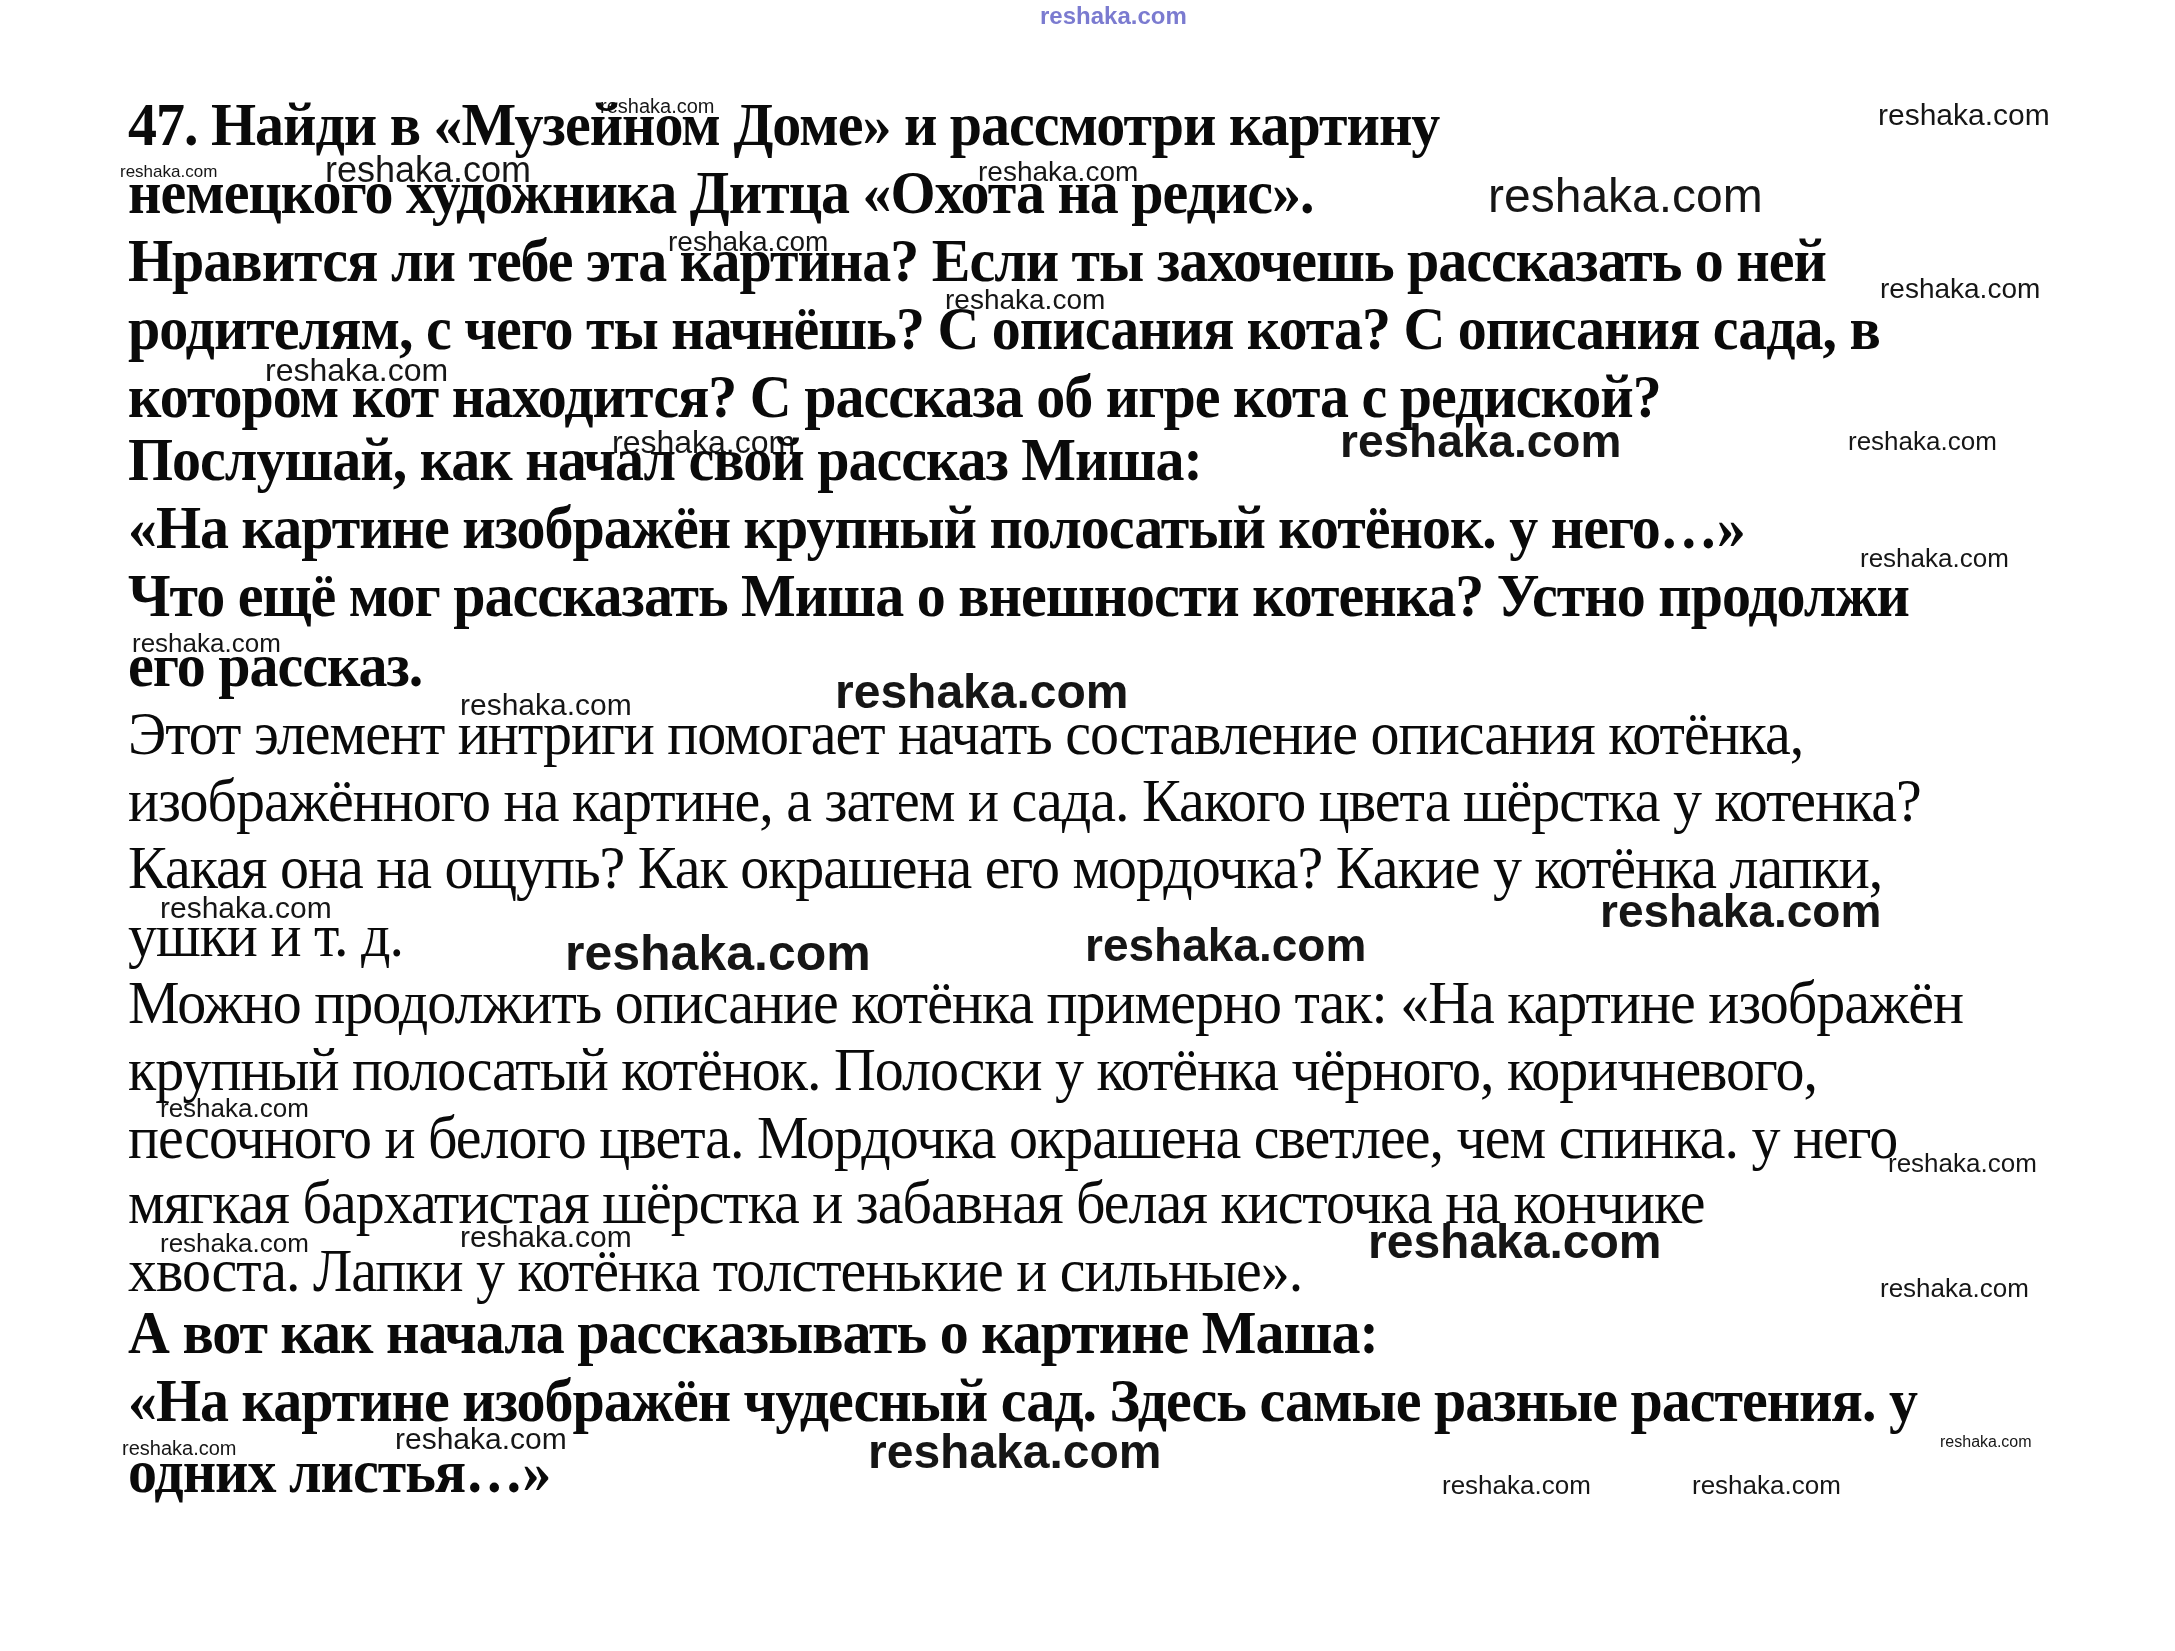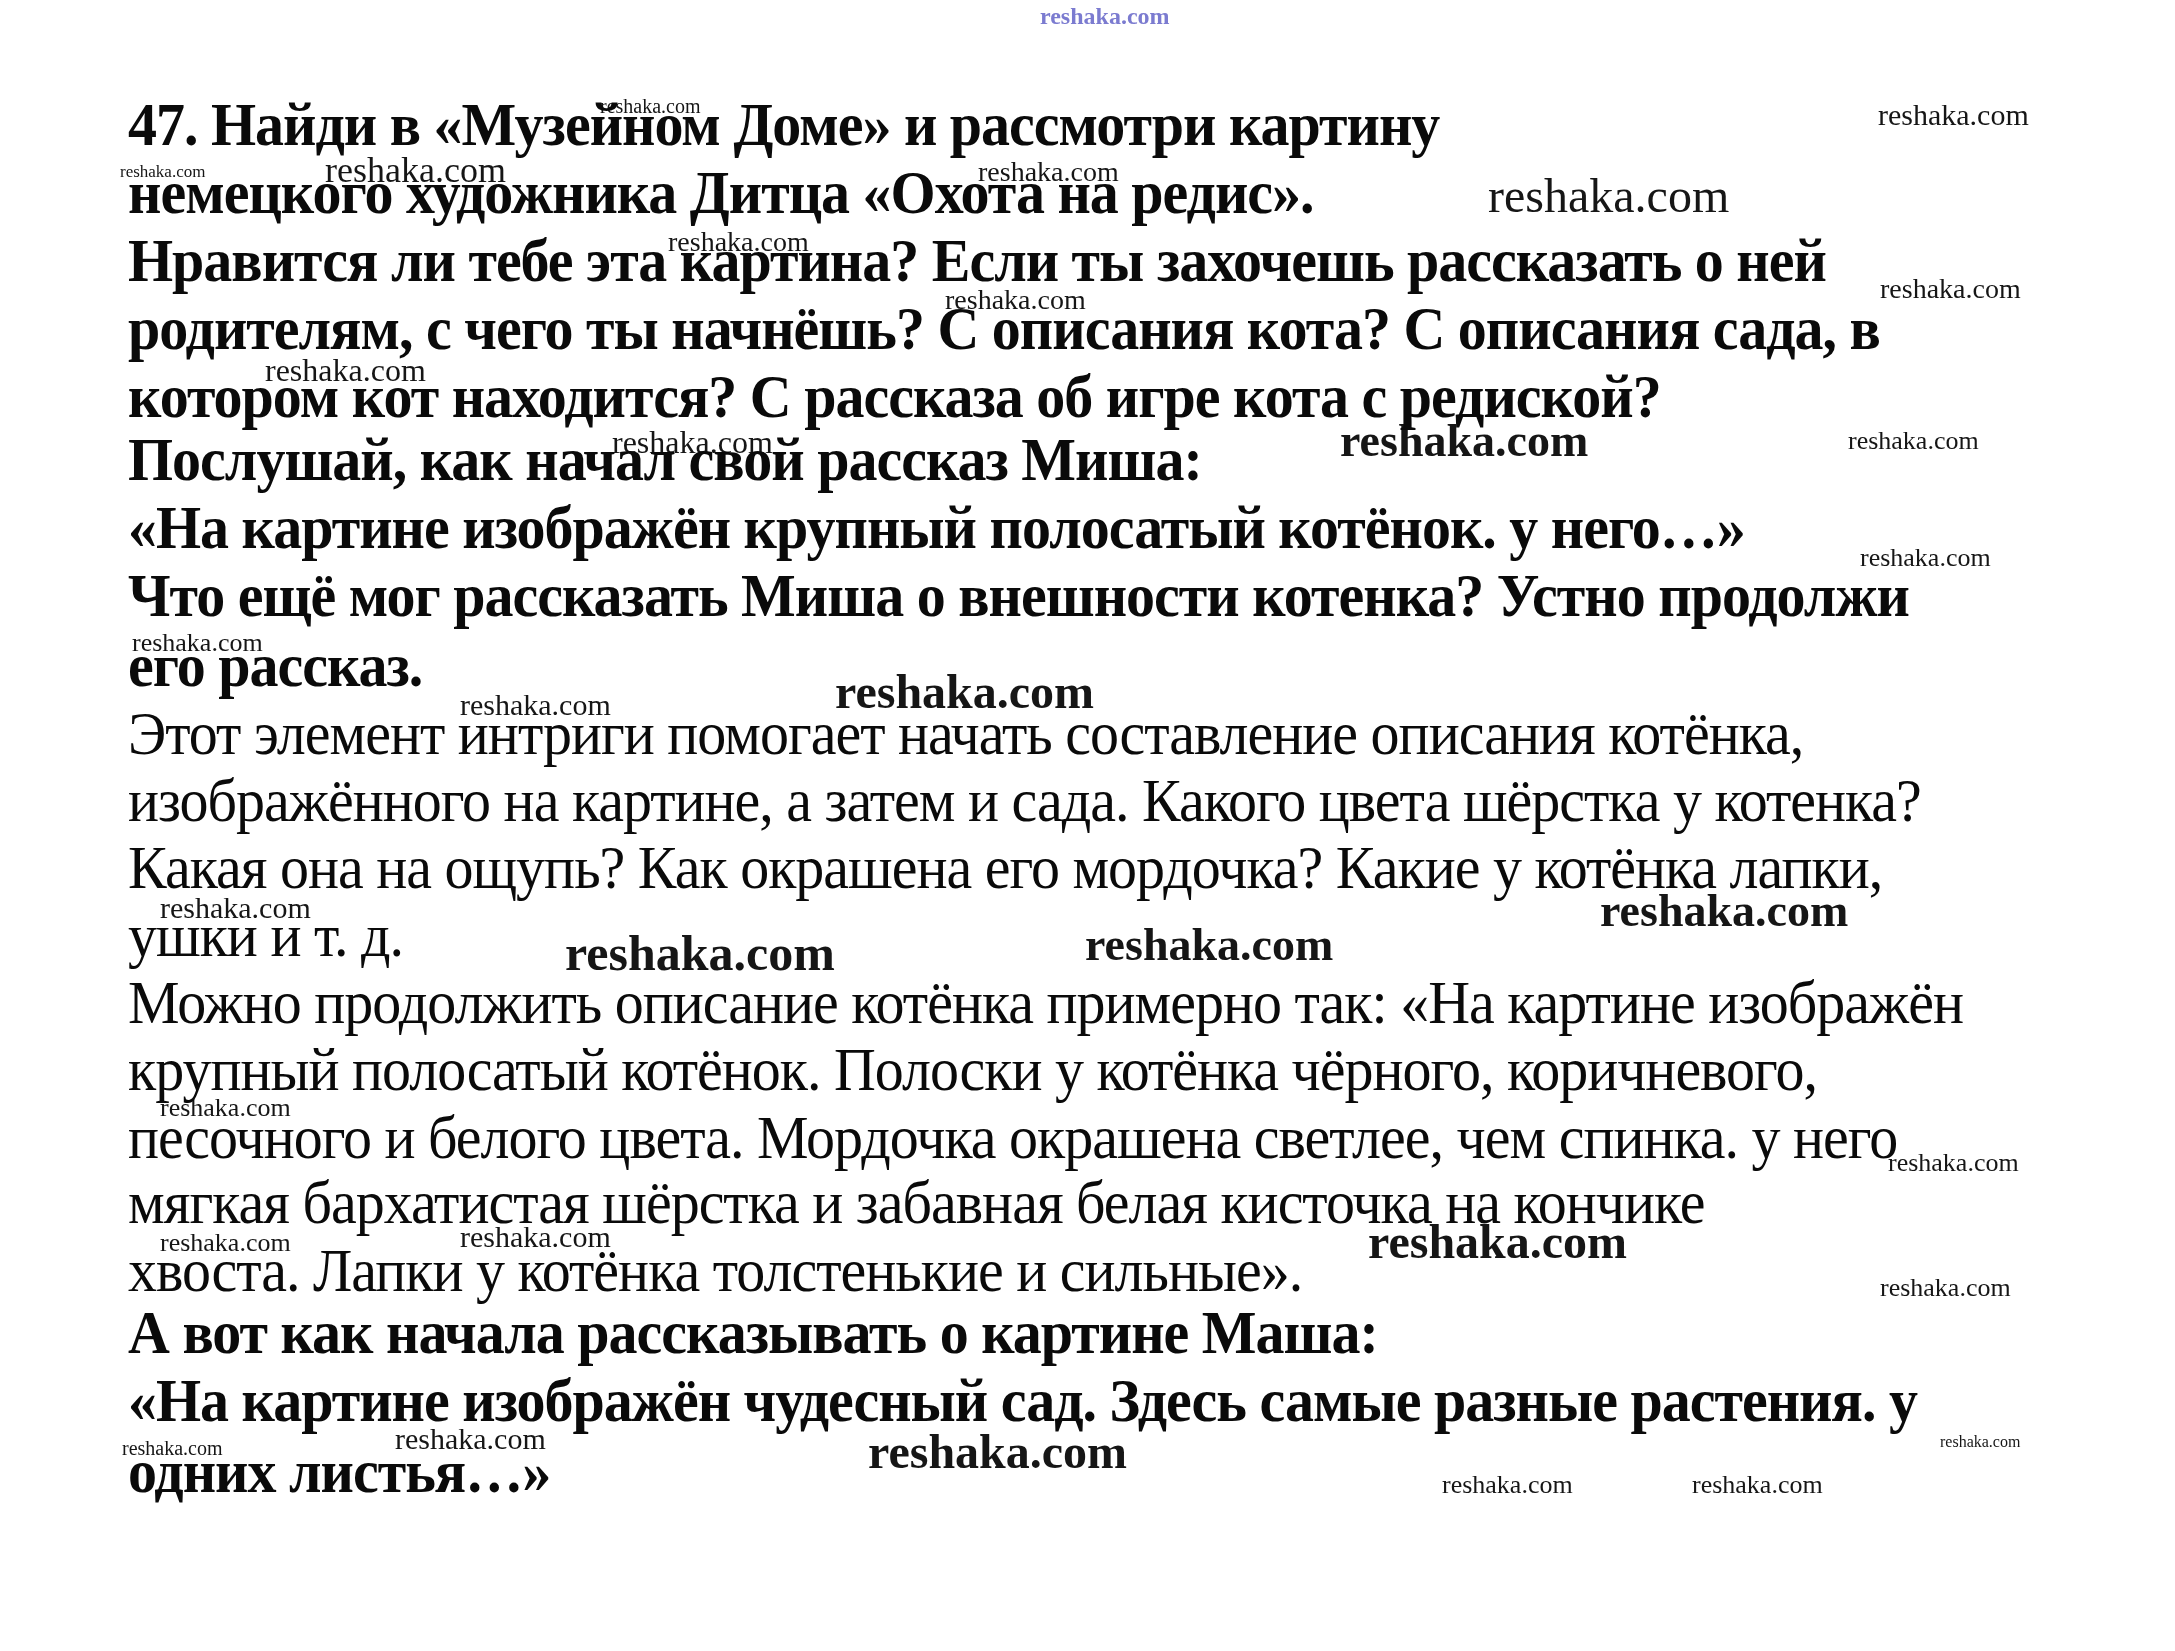--- a/index.html
+++ b/index.html
@@ -27,21 +27,21 @@
     color: #0a0a0a;
     letter-spacing: -1px;
     transform: scaleY(1.05);
     transform-origin: left top;
   }
   .line.bold {
     font-weight: 700;
   }
   .wm {
     position: absolute;
-    font-family: Liberation Serif, serif;
+    font-family: Liberation Sans, sans-serif;
     line-height: 1;
     white-space: nowrap;
     color: #161616;
   }
   .wm.b {
     font-weight: 700;
   }
   .wm.blue {
     color: #7b7bd0;
     font-weight: 700;

